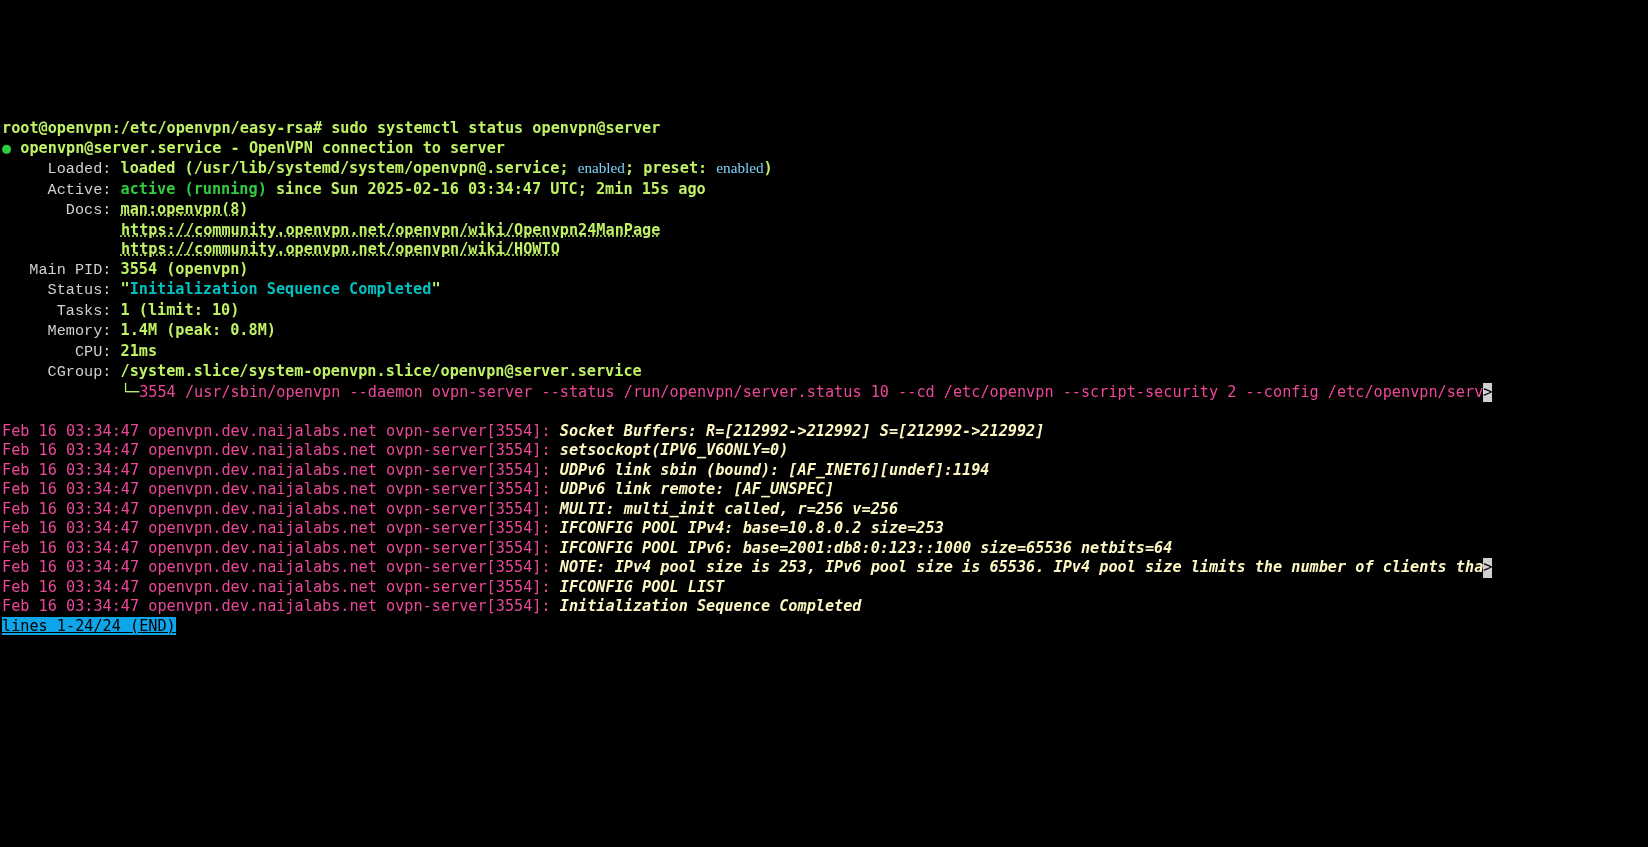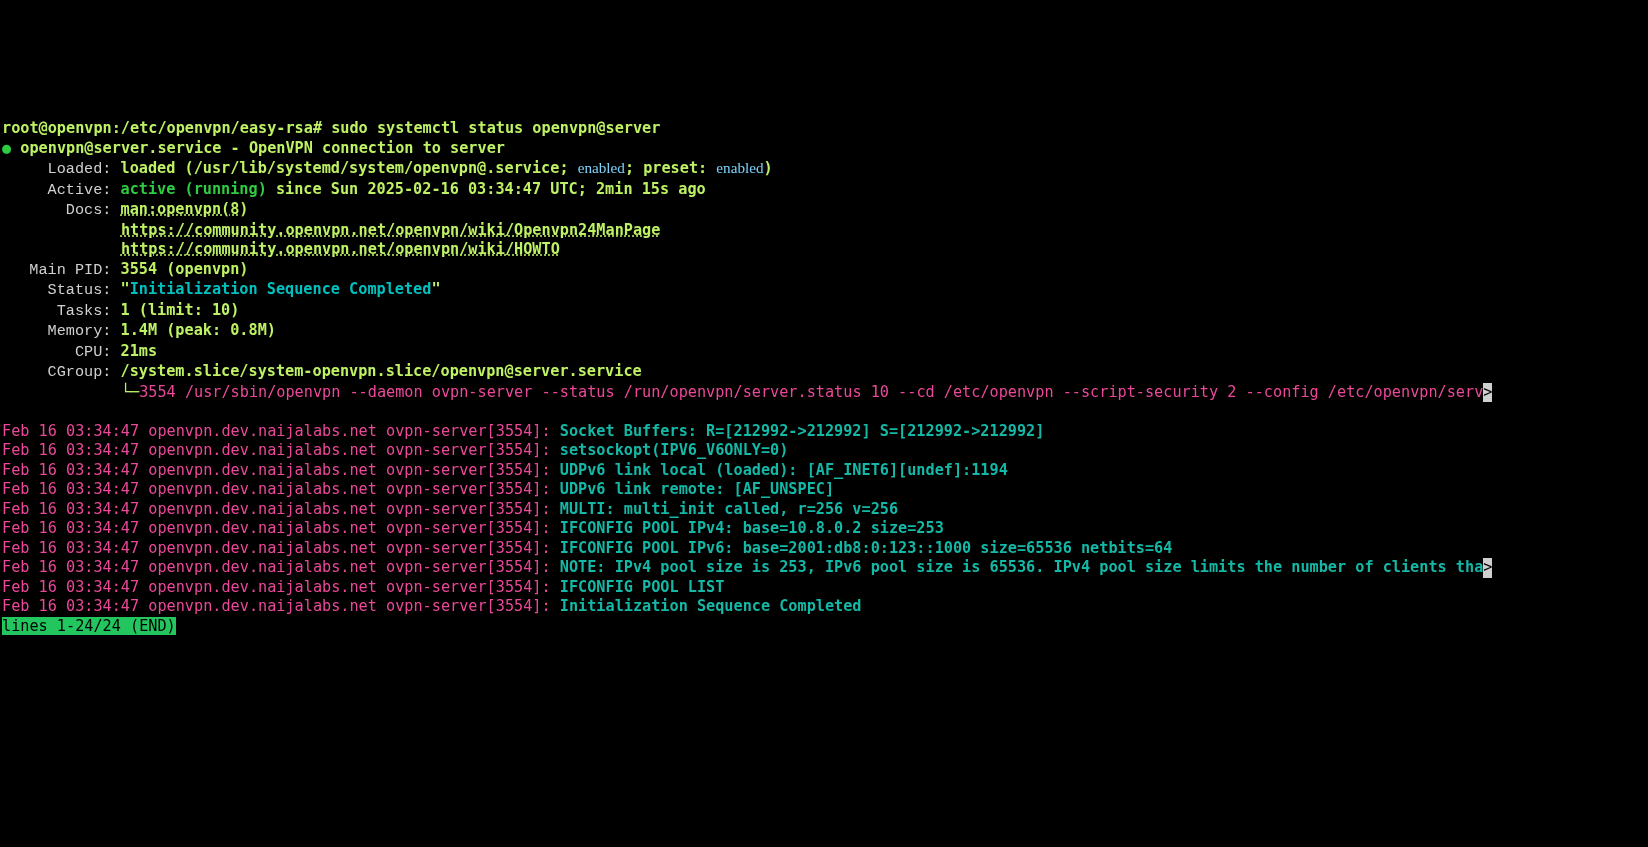--- a/index.html
+++ b/index.html
@@ -13,26 +13,26 @@
     line-height: 19.5px;
     color: #d0d0d0;
     overflow: hidden;
     white-space: pre;
   }
   .terminal {
     padding: 2px 0 0 2px;
   }
   .dim { color: #ec4899; }
   .white { color: #bef264; font-weight: bold; }
-  .bold { font-weight: bold; color: #14b8a6; }
+  .bold { font-weight: bold; color: #fef9c3; font-style: italic; }
   .green { color: #7dd3fc; font-family: Liberation Serif, serif; }
   .bgreen { color: #2ecc40; font-weight: bold; }
   .cyan { color: #00c0c0; font-weight: bold; }
   .ul { text-decoration: underline dotted; }
-  .revline { background: #22c55e; color: #000; }
+  .revline { background: #0ea5e9; color: #000; text-decoration: underline; }
   .dot { color: #2ecc40; }
   .label { color: #d0d0d0; font-family: Liberation Mono, monospace; }
   .scroll-right {
     background: #d0d0d0;
     color: #000;
     display:inline-block;
     width: 9px;
     text-align: center;
   }
 </style>
@@ -52,21 +52,21 @@
 <span><span class="label">   Main PID: </span><span class="white">3554 (openvpn)</span></span>
 <span><span class="label">     Status: </span><span class="white">"</span><span class="cyan">Initialization Sequence Completed</span><span class="white">"</span></span>
 <span><span class="label">      Tasks: </span><span class="white">1 (limit: 10)</span></span>
 <span><span class="label">     Memory: </span><span class="white">1.4M (peak: 0.8M)</span></span>
 <span><span class="label">        CPU: </span><span class="white">21ms</span></span>
 <span><span class="label">     CGroup: </span><span class="white">/system.slice/system-openvpn.slice/openvpn@server.service</span></span>
 <span><span>             </span><span class="white">└─</span><span class="dim">3554 /usr/sbin/openvpn --daemon ovpn-server --status /run/openvpn/server.status 10 --cd /etc/openvpn --script-security 2 --config /etc/openvpn/serv</span><span class="scroll-right">&gt;</span></span>
 <span> </span>
 <span><span class="dim">Feb 16 03:34:47 openvpn.dev.naijalabs.net ovpn-server[3554]: </span><span class="bold">Socket Buffers: R=[212992-&gt;212992] S=[212992-&gt;212992]</span></span>
 <span><span class="dim">Feb 16 03:34:47 openvpn.dev.naijalabs.net ovpn-server[3554]: </span><span class="bold">setsockopt(IPV6_V6ONLY=0)</span></span>
-<span><span class="dim">Feb 16 03:34:47 openvpn.dev.naijalabs.net ovpn-server[3554]: </span><span class="bold">UDPv6 link local (loaded): [AF_INET6][undef]:1194</span></span>
+<span><span class="dim">Feb 16 03:34:47 openvpn.dev.naijalabs.net ovpn-server[3554]: </span><span class="bold">UDPv6 link sbin (bound): [AF_INET6][undef]:1194</span></span>
 <span><span class="dim">Feb 16 03:34:47 openvpn.dev.naijalabs.net ovpn-server[3554]: </span><span class="bold">UDPv6 link remote: [AF_UNSPEC]</span></span>
 <span><span class="dim">Feb 16 03:34:47 openvpn.dev.naijalabs.net ovpn-server[3554]: </span><span class="bold">MULTI: multi_init called, r=256 v=256</span></span>
 <span><span class="dim">Feb 16 03:34:47 openvpn.dev.naijalabs.net ovpn-server[3554]: </span><span class="bold">IFCONFIG POOL IPv4: base=10.8.0.2 size=253</span></span>
 <span><span class="dim">Feb 16 03:34:47 openvpn.dev.naijalabs.net ovpn-server[3554]: </span><span class="bold">IFCONFIG POOL IPv6: base=2001:db8:0:123::1000 size=65536 netbits=64</span></span>
 <span><span class="dim">Feb 16 03:34:47 openvpn.dev.naijalabs.net ovpn-server[3554]: </span><span class="bold">NOTE: IPv4 pool size is 253, IPv6 pool size is 65536. IPv4 pool size limits the number of clients tha</span><span class="scroll-right">&gt;</span></span>
 <span><span class="dim">Feb 16 03:34:47 openvpn.dev.naijalabs.net ovpn-server[3554]: </span><span class="bold">IFCONFIG POOL LIST</span></span>
 <span><span class="dim">Feb 16 03:34:47 openvpn.dev.naijalabs.net ovpn-server[3554]: </span><span class="bold">Initialization Sequence Completed</span></span>
 <span class="revline">lines 1-24/24 (END)</span>
 </div>
 

